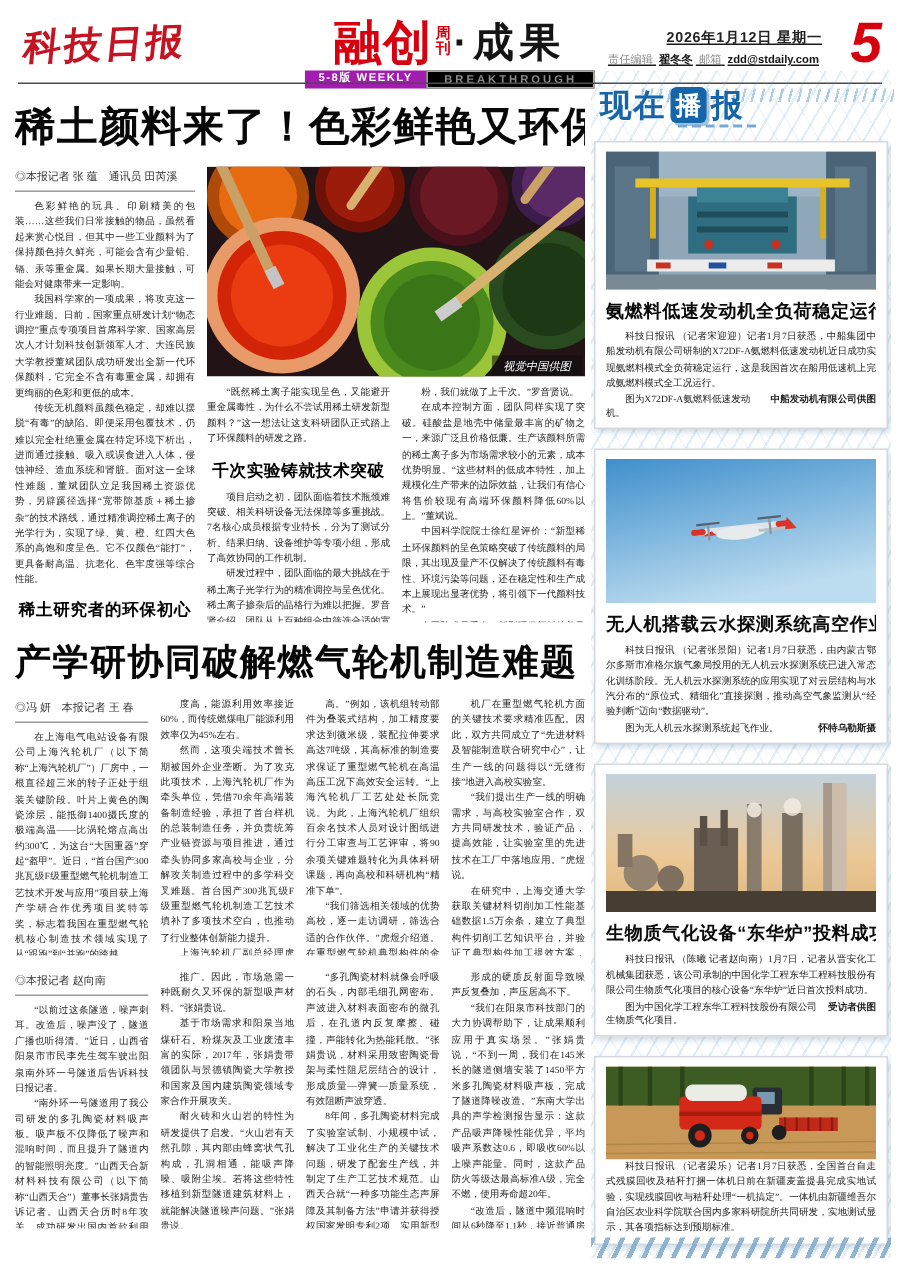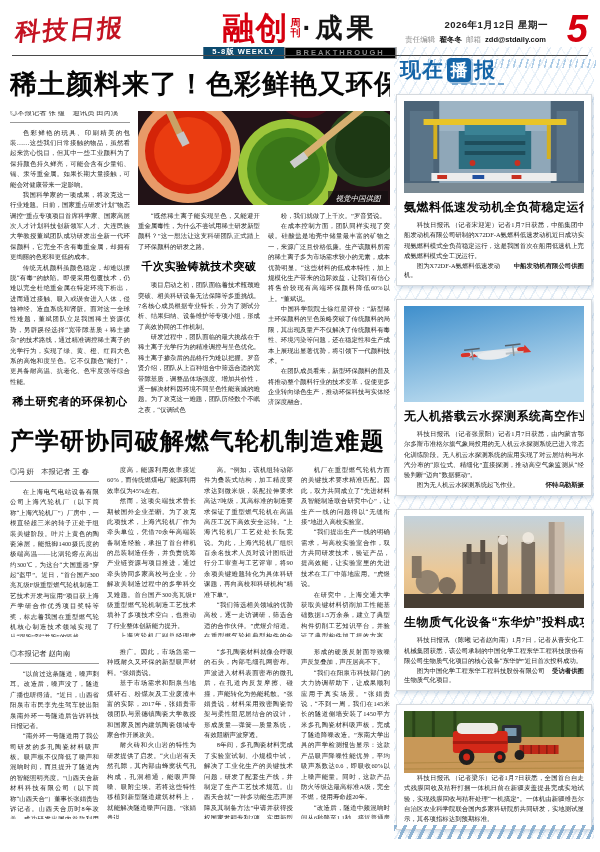--- a/index.html
+++ b/index.html
@@ -14,43 +14,43 @@
     position:absolute;left:16px;top:13px;font-family:"DejaVu Serif",serif;
     font-size:25px;font-weight:bold;color:#c41322;letter-spacing:2px;
     transform:skewX(-8deg) rotate(-2deg);
   }
   .masthead{position:absolute;left:50%;top:12px;transform:translateX(-50%);text-align:center;}
   .mh-row{display:flex;align-items:center;justify-content:center;}
   .mh-main{font-size:32px;font-weight:900;color:#d6000f;letter-spacing:1px;line-height:1;}
   .mh-small{display:flex;flex-direction:column;font-size:10px;font-weight:bold;color:#d6000f;line-height:1.05;margin:0 2px;}
   .mh-suffix{font-size:27px;font-weight:900;color:#141414;letter-spacing:4px;line-height:1;}
   .mh-bar{margin-top:3px;display:flex;justify-content:center;font-size:7.5px;font-weight:bold;line-height:10px;}
-  .mh-bar-left{background:#0c4a6e;color:#fff;padding:0 9px;letter-spacing:1px;}
+  .mh-bar-left{background:#a21caf;color:#fff;padding:0 9px;letter-spacing:1px;}
   .mh-bar-right{border:1px solid #a8a8a8;color:#8a8a8a;padding:0 11px;letter-spacing:2px;background:#000000;}
-  .header-right{position:absolute;right:52px;top:19px;text-align:right;}
+  .header-right{position:absolute;right:52px;top:19px;text-align:right;text-decoration:underline;}
   .date-line{font-size:9.5px;font-weight:bold;color:#222;letter-spacing:.5px;}
   .editor-line{margin-top:3px;font-size:7.5px;color:#8a8a8a;white-space:nowrap;}
   .editor-line b{color:#151515;margin:0 2px;}
   .page-num{position:absolute;right:12px;top:10px;font-size:38px;line-height:1;font-weight:900;font-style:italic;color:#d6000f;}
   .deco-top{position:absolute;top:59px;right:4px;width:168px;height:9px;
     background:repeating-linear-gradient(105deg,rgba(70,140,200,.75) 0 1.5px,transparent 1.5px 6px);opacity:.55;}
   
   .main{position:absolute;left:10px;top:63px;width:380px;}
   .headline{font-weight:900;color:#070707;white-space:nowrap;overflow:hidden;margin:0;}
   .h-a1{font-size:27px;letter-spacing:1px;margin:3px 0 9px;}
   .h-a2{font-size:24px;letter-spacing:1px;margin:0 0 8px;}
   .h-a3{font-size:25px;letter-spacing:2px;margin:0 0 8px;}
   .byline{font-size:7.3px;color:#333;padding:2px 0 4px;border-bottom:.5px solid #999;margin-bottom:5px;white-space:nowrap;overflow:hidden;}
   .cols{display:flex;gap:8px;overflow:hidden;}
   .col{flex:1;overflow:hidden;}
   .para{font-size:6.4px;line-height:1.62;text-align:justify;text-indent:2em;margin:0;color:#1f1f1f;
     font-family:"Liberation Serif",serif;}
   .subhead{font-size:11px;font-weight:900;text-align:center;margin:7px 0 6px;color:#000;
     font-family:"Liberation Sans",sans-serif;letter-spacing:.5px;white-space:nowrap;overflow:hidden;}
-  .a1-cols{height:304px;align-items:flex-end;}
+  .a1-cols{height:304px;}
   .a1-col1{flex:0 0 120px;}
   .a1-right{flex:0 0 252px;display:flex;flex-direction:column;}
   .photo1{height:140px;margin-bottom:6px;font-style:italic;}
   .photo1 svg{width:100%;height:100%;display:block;}
   .a1-right-cols{display:flex;gap:8px;flex:1;overflow:hidden;}
   .a2-block{margin-top:10px;}
   .a2-cols{height:172px;}
   .a3-block{margin-top:10px;}
   .a3-cols{height:172px;}
   

